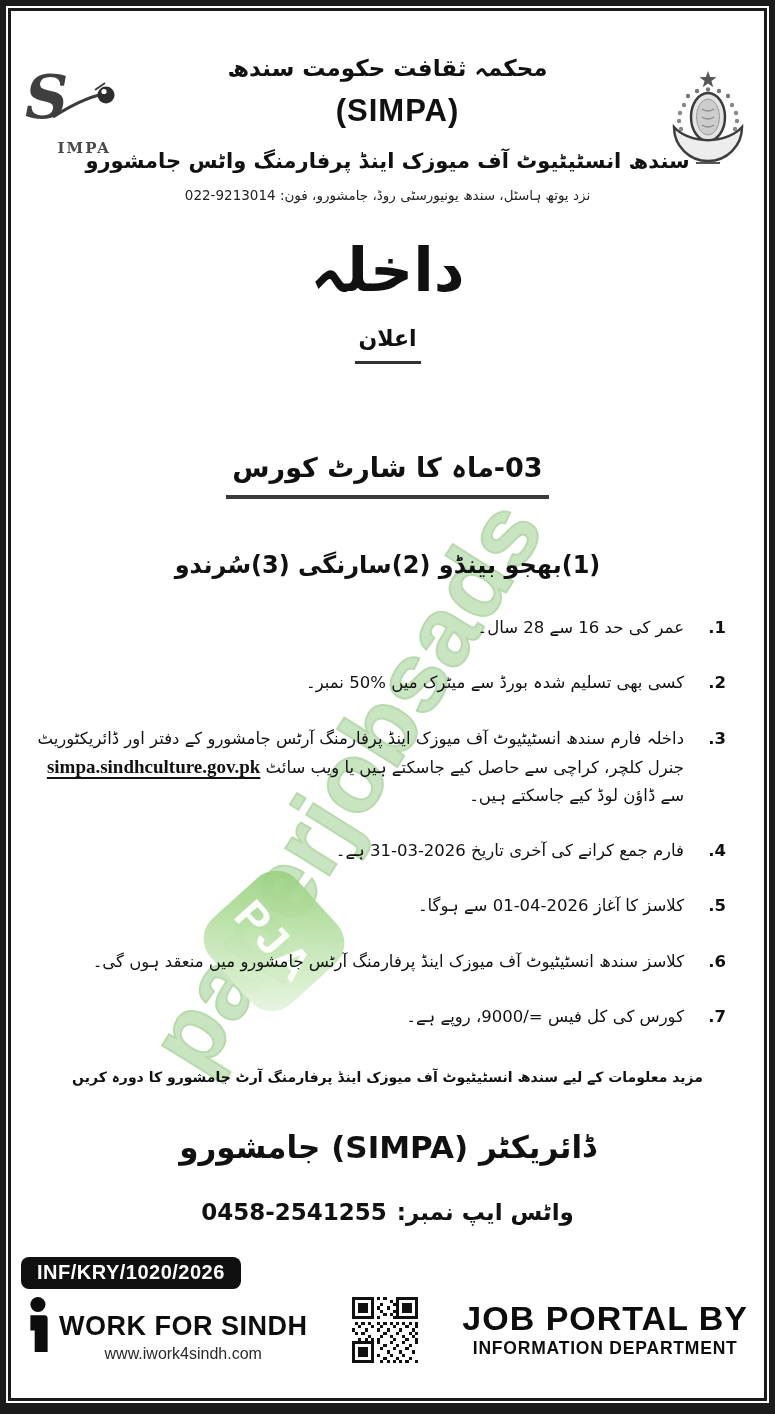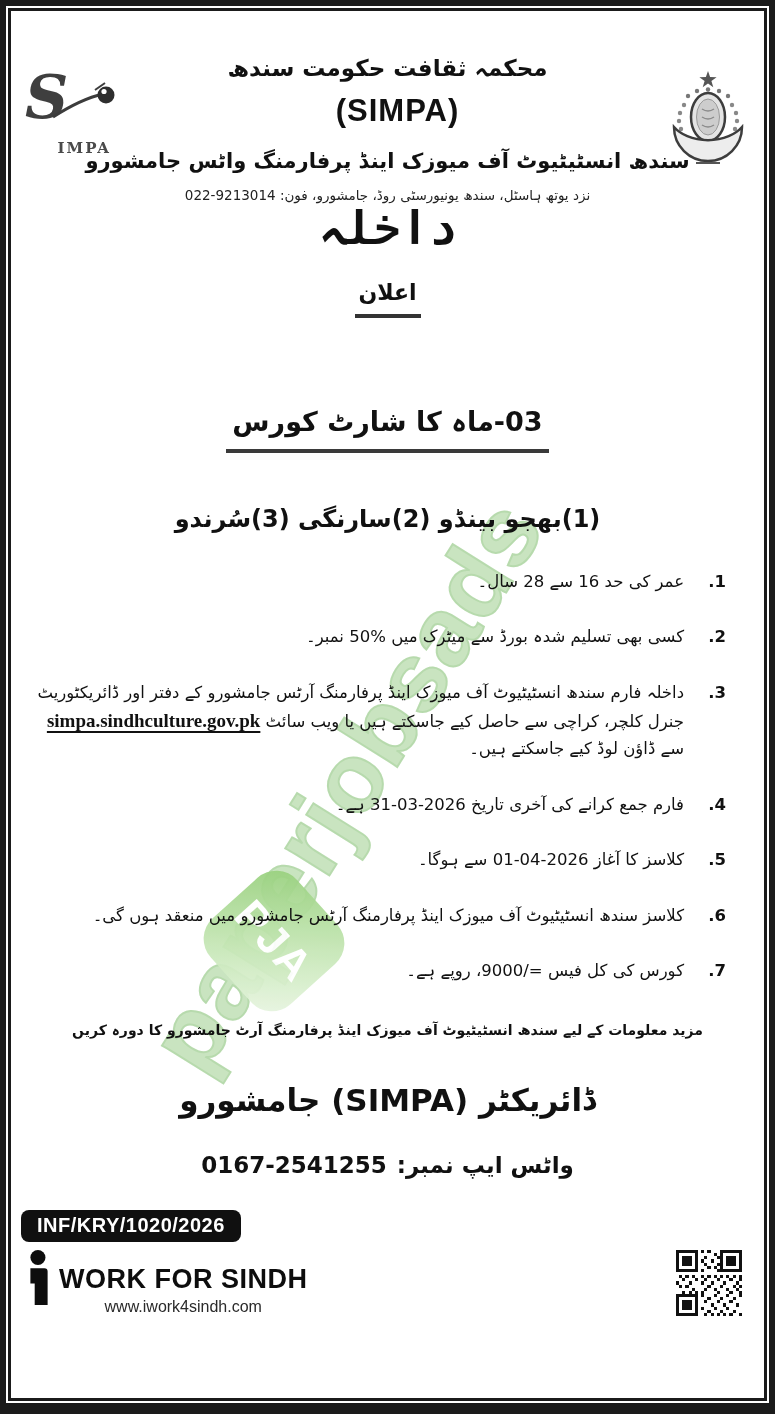--- a/index.html
+++ b/index.html
@@ -38,21 +38,21 @@
   .simpa-logo{position:absolute;top:22px;left:12px;width:100px;height:80px;direction:ltr;}
   .logo-s{position:absolute;left:2px;top:-10px;font-family:"DejaVu Serif",serif;
     font-style:italic;font-weight:700;font-size:60px;color:#3f3f3f;line-height:1;}
   .logo-impa{position:absolute;right:12px;bottom:0;font-family:"DejaVu Serif",serif;
     font-size:15px;letter-spacing:2px;color:#4a4a4a;font-weight:700;}
   .dept{margin:44px 120px 0;font-size:23px;font-weight:700;}
   .acr{margin-top:12px;font-family:"Liberation Sans",sans-serif;
     font-size:31px;font-weight:700;letter-spacing:1px;direction:ltr;padding-left:20px;}
   .inst{margin-top:20px;font-size:21px;font-weight:700;}
   .addr{margin-top:14px;font-size:13.5px;font-weight:500;color:#222;}
-  .adm{margin-top:0;font-size:46px;font-weight:800;line-height:1.3;font-family:Liberation Mono, monospace;}
+  .adm{margin-top:28px;font-size:60px;font-weight:800;line-height:1.3;}
   .ann{margin-top:16px;font-size:22px;font-weight:700;line-height:1.3;}
   .ann-underline{width:66px;height:3.5px;background:#333;margin:7px auto 0;}
   .course-wrap{margin-top:88px;}
   .course{display:inline-block;font-size:27px;font-weight:700;
     padding:0 6px 12px;border-bottom:4px solid #3a3a3a;}
   .opts{margin-top:52px;font-size:24px;font-weight:700;}
   .list{margin:36px 38px 0 20px;text-align:right;}
   .li{display:flex;direction:rtl;gap:18px;margin-bottom:29px;
     font-size:16.5px;line-height:1.6;font-weight:500;}
   .li .num{min-width:24px;flex:none;font-weight:600;}
@@ -175,21 +175,21 @@
        <div class="li">
          <span class="num">7.</span>
          <span class="txt">کورس کی کل فیس =/9000، روپے ہے۔</span>
        </div>
      </div>
 
      <div class="info">مزید معلومات کے لیے سندھ انسٹیٹیوٹ آف میوزک اینڈ پرفارمنگ آرٹ جامشورو کا دورہ کریں</div>
      <div class="director">ڈائریکٹر (SIMPA) جامشورو</div>
      <div class="wa">
        <span>واٹس ایپ نمبر:</span>
-       <span dir="ltr">0167-2541255</span>
+       <span dir="ltr">0458-2541255</span>
      </div>
 
      <div class="ref-row">
        <span class="ref-badge">INF/KRY/1020/2026</span>
      </div>
 
      <div class="footer">
        <div class="wfs">
          <svg width="24" height="56" viewBox="0 0 22 52" xmlns="http://www.w3.org/2000/svg">
            <circle cx="10" cy="7" r="7" fill="#0d0d0d"></circle>
@@ -212,18 +212,22 @@
                 <rect x="15" y="1" width="5" height="5"></rect>
                 <rect x="1" y="15" width="5" height="5"></rect>
          </g>
          <g fill="#111">
            <rect x="2" y="2" width="3" height="3"></rect>
                 <rect x="16" y="2" width="3" height="3"></rect>
                 <rect x="2" y="16" width="3" height="3"></rect>
            <path d="M8,0h1v1h-1z M10,0h1v1h-1z M12,1h1v1h-1z M9,2h1v1h-1z M13,2h1v1h-1z M8,3h1v1h-1z M11,3h1v1h-1z M9,4h1v1h-1z M13,4h1v1h-1z M10,5h1v1h-1z M12,5h1v1h-1z M8,6h1v1h-1z M13,6h1v1h-1z M1,8h1v1h-1z M3,8h1v1h-1z M5,8h1v1h-1z M2,9h1v1h-1z M6,9h1v1h-1z M0,10h1v1h-1z M4,10h1v1h-1z M1,11h1v1h-1z M3,11h1v1h-1z M5,12h1v1h-1z M2,13h1v1h-1z M4,13h1v1h-1z M6,13h1v1h-1z M8,8h1v1h-1z M10,8h1v1h-1z M12,8h1v1h-1z M14,8h1v1h-1z M16,8h1v1h-1z M18,8h1v1h-1z M20,8h1v1h-1z M9,9h1v1h-1z M13,9h1v1h-1z M17,9h1v1h-1z M20,9h1v1h-1z M8,10h1v1h-1z M11,10h1v1h-1z M15,10h1v1h-1z M19,10h1v1h-1z M10,11h1v1h-1z M14,11h1v1h-1z M18,11h1v1h-1z M20,11h1v1h-1z M9,12h1v1h-1z M12,12h1v1h-1z M16,12h1v1h-1z M19,12h1v1h-1z M8,13h1v1h-1z M13,13h1v1h-1z M17,13h1v1h-1z M20,13h1v1h-1z M8,14h1v1h-1z M12,14h1v1h-1z M16,14h1v1h-1z M20,14h1v1h-1z M10,15h1v1h-1z M14,15h1v1h-1z M18,15h1v1h-1z M9,16h1v1h-1z M13,16h1v1h-1z M17,16h1v1h-1z M11,17h1v1h-1z M15,17h1v1h-1z M19,17h1v1h-1z M8,18h1v1h-1z M12,18h1v1h-1z M16,18h1v1h-1z M10,19h1v1h-1z M14,19h1v1h-1z M18,19h1v1h-1z M9,20h1v1h-1z M11,20h1v1h-1z M13,20h1v1h-1z M15,20h1v1h-1z M17,20h1v1h-1z M20,20h1v1h-1z"></path>
          </g>
        </svg>
+       <div class="portal">
+         <div class="portal-1">JOB PORTAL BY</div>
+         <div class="portal-2">INFORMATION DEPARTMENT</div>
+       </div>
      </div>
 
    </div>
   </div>
  </div>
 </div>
 
 </body></html>

